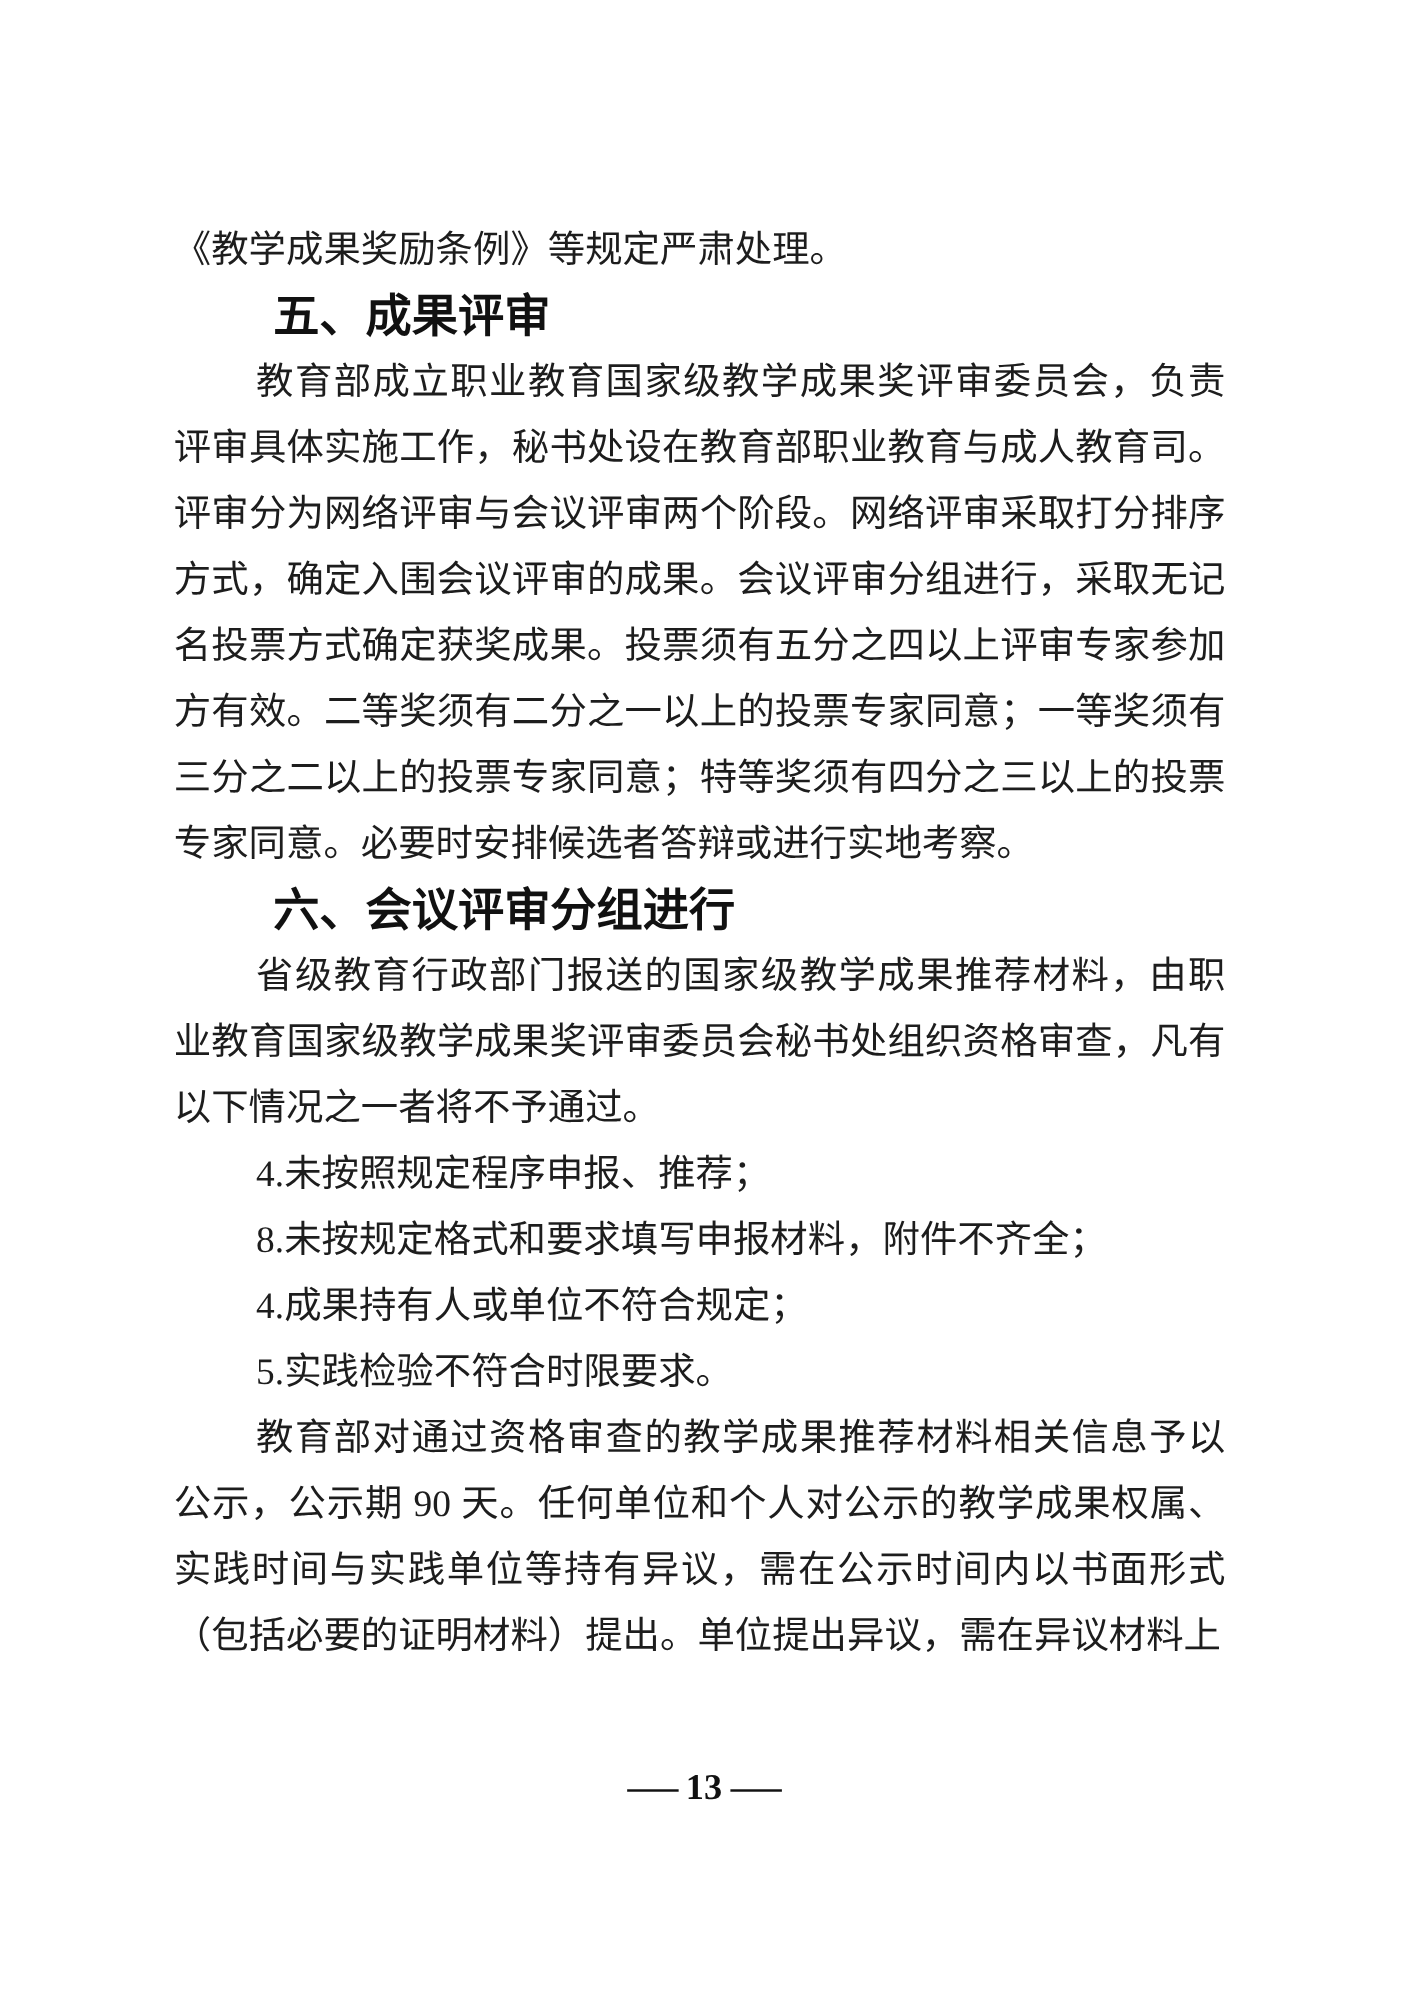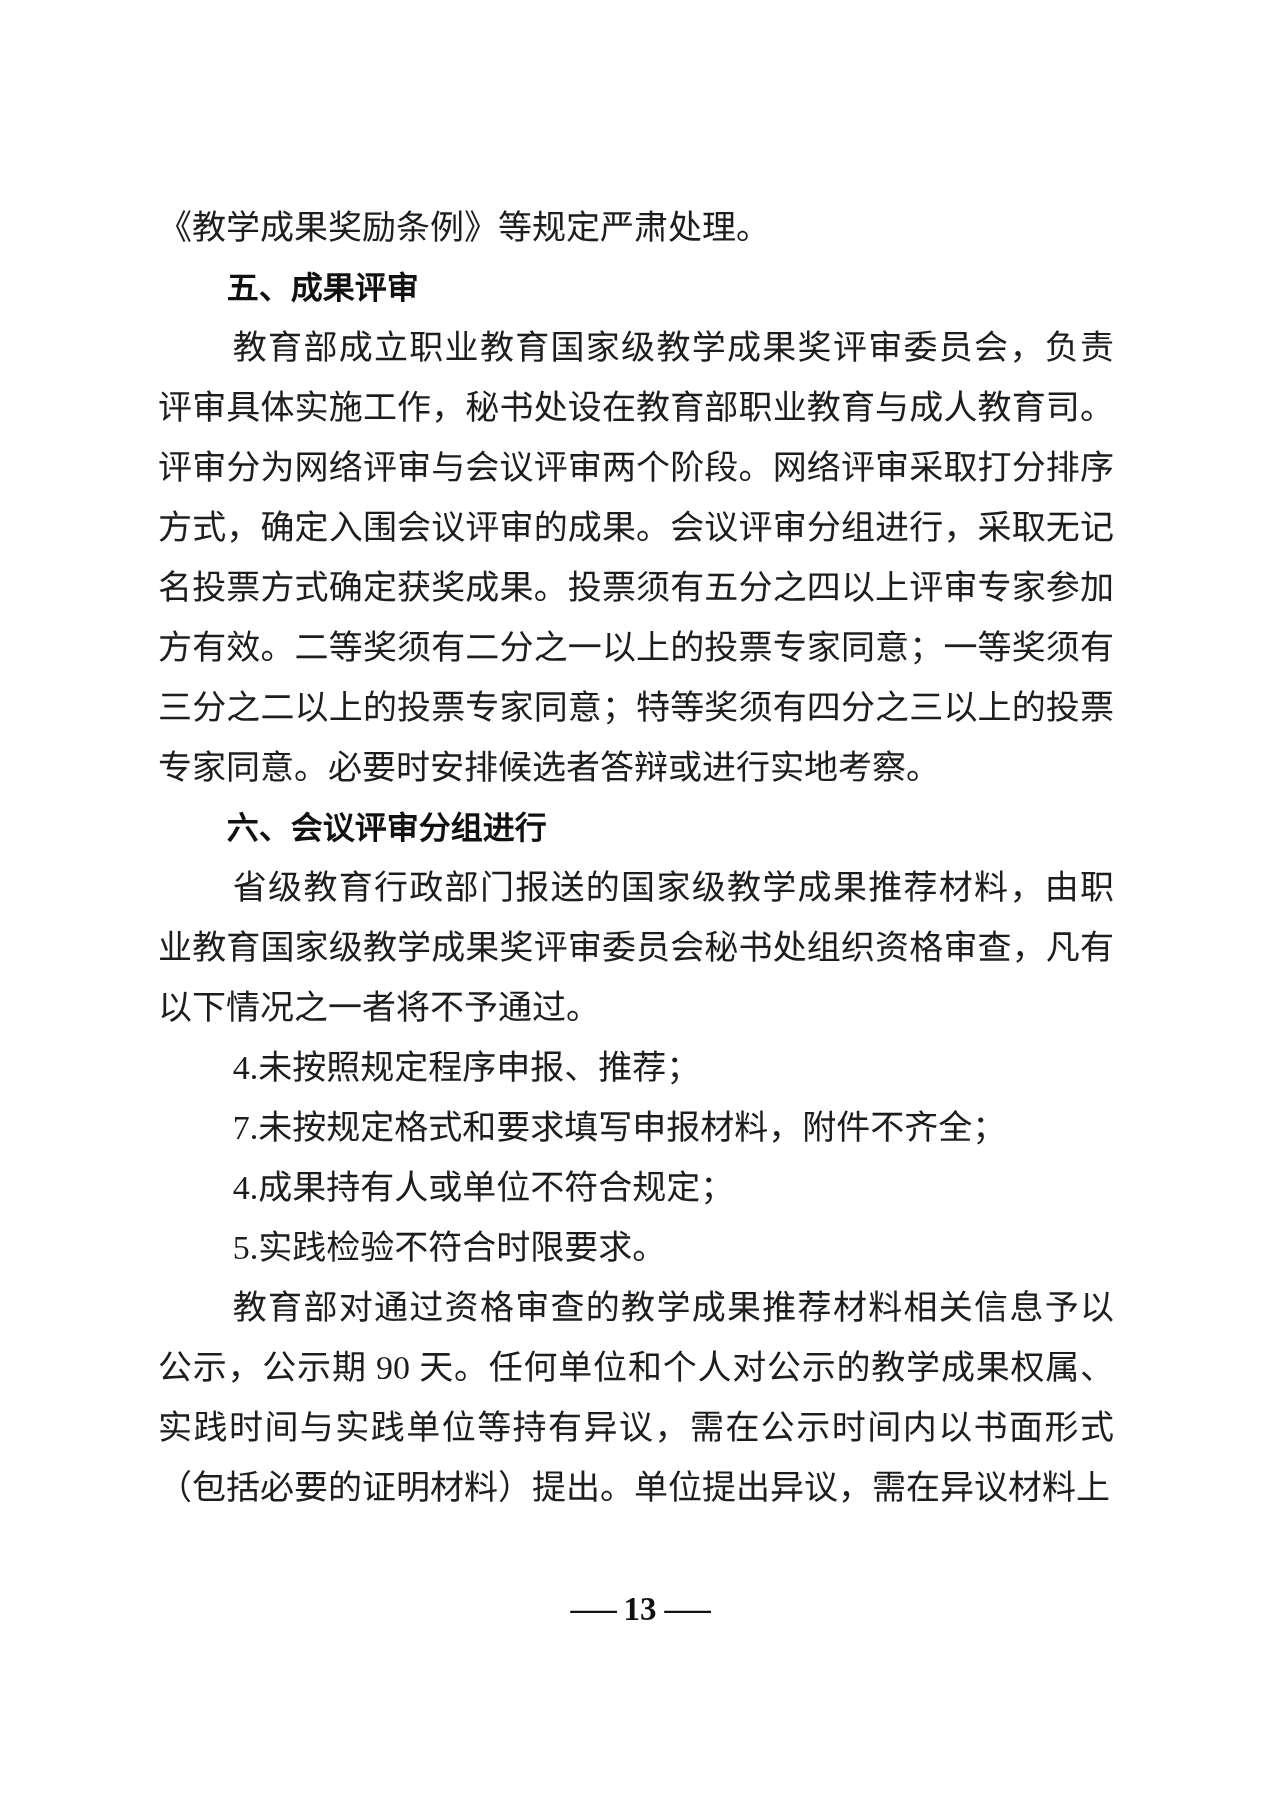--- a/index.html
+++ b/index.html
@@ -35,21 +35,21 @@
   .justify {
     text-align: justify;
     text-justify: inter-ideograph;
   }
   .para {
     text-indent: 2.2em;
   }
   .heading {
     font-family: "Liberation Sans", "DejaVu Sans", sans-serif;
     font-weight: 700;
-    font-size: 32px;
+    font-size: 42px;
     line-height: 60px;
     text-indent: 2.15em;
     color: #111111;
   }
   .footer {
     position: absolute;
     top: 1586px;
     left: 0;
     width: 100%;
     text-align: center;
@@ -58,40 +58,41 @@
     font-weight: 700;
     color: #111111;
   }
   .footer .dash {
     display: inline-block;
     transform: scaleX(1.4);
   }
   .footer .pagenum {
     display: inline-block;
     padding: 0 14px;
+    margin-top: 16px;
   }
 </style>
 </head>
 <body>
 
 <div class="page">
   <main class="content">
     <p class="line justify">《教学成果奖励条例》等规定严肃处理。</p>
 
     <h2 class="line heading">五、成果评审</h2>
 
     <p class="line justify para">教育部成立职业教育国家级教学成果奖评审委员会，负责评审具体实施工作，秘书处设在教育部职业教育与成人教育司。评审分为网络评审与会议评审两个阶段。网络评审采取打分排序方式，确定入围会议评审的成果。会议评审分组进行，采取无记名投票方式确定获奖成果。投票须有五分之四以上评审专家参加方有效。二等奖须有二分之一以上的投票专家同意；一等奖须有三分之二以上的投票专家同意；特等奖须有四分之三以上的投票专家同意。必要时安排候选者答辩或进行实地考察。</p>
 
     <h2 class="line heading">六、会议评审分组进行</h2>
 
     <p class="line justify para">省级教育行政部门报送的国家级教学成果推荐材料，由职业教育国家级教学成果奖评审委员会秘书处组织资格审查，凡有以下情况之一者将不予通过。</p>
 
     <p class="line justify para">4.未按照规定程序申报、推荐；</p>
 
-    <p class="line justify para">7.未按规定格式和要求填写申报材料，附件不齐全；</p>
+    <p class="line justify para">8.未按规定格式和要求填写申报材料，附件不齐全；</p>
 
 
     <p class="line justify para">4.成果持有人或单位不符合规定；</p>
 
     <p class="line justify para">5.实践检验不符合时限要求。</p>
 
     <p class="line justify para">教育部对通过资格审查的教学成果推荐材料相关信息予以公示，公示期 90 天。任何单位和个人对公示的教学成果权属、实践时间与实践单位等持有异议，需在公示时间内以书面形式（包括必要的证明材料）提出。单位提出异议，需在异议材料上</p>
   </main>
 
   <footer class="footer">

